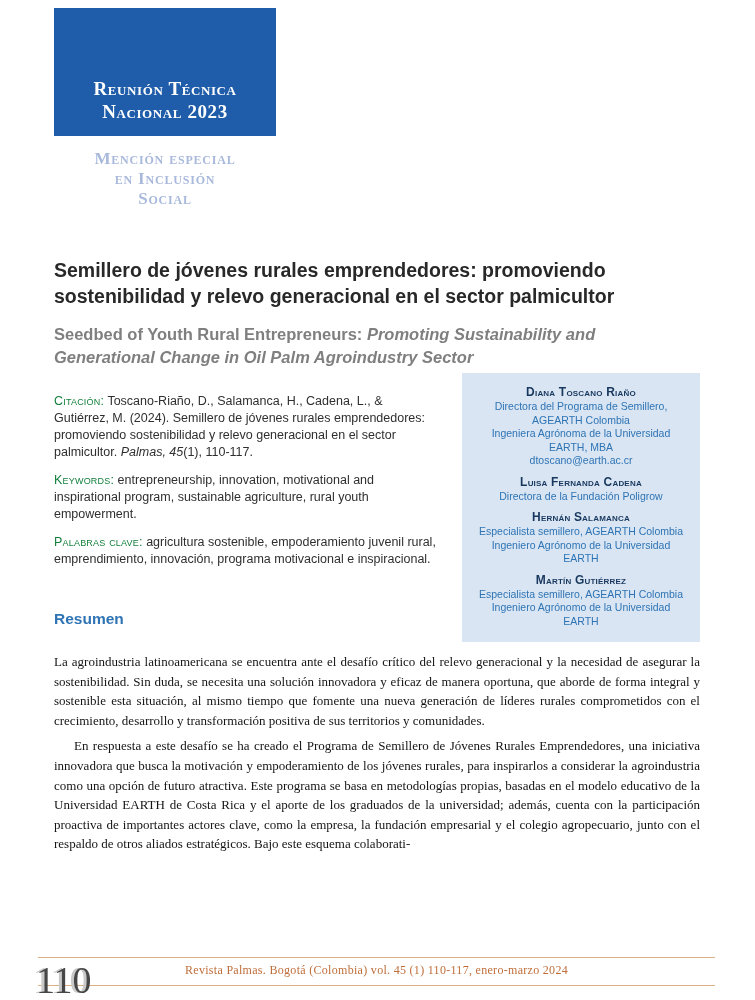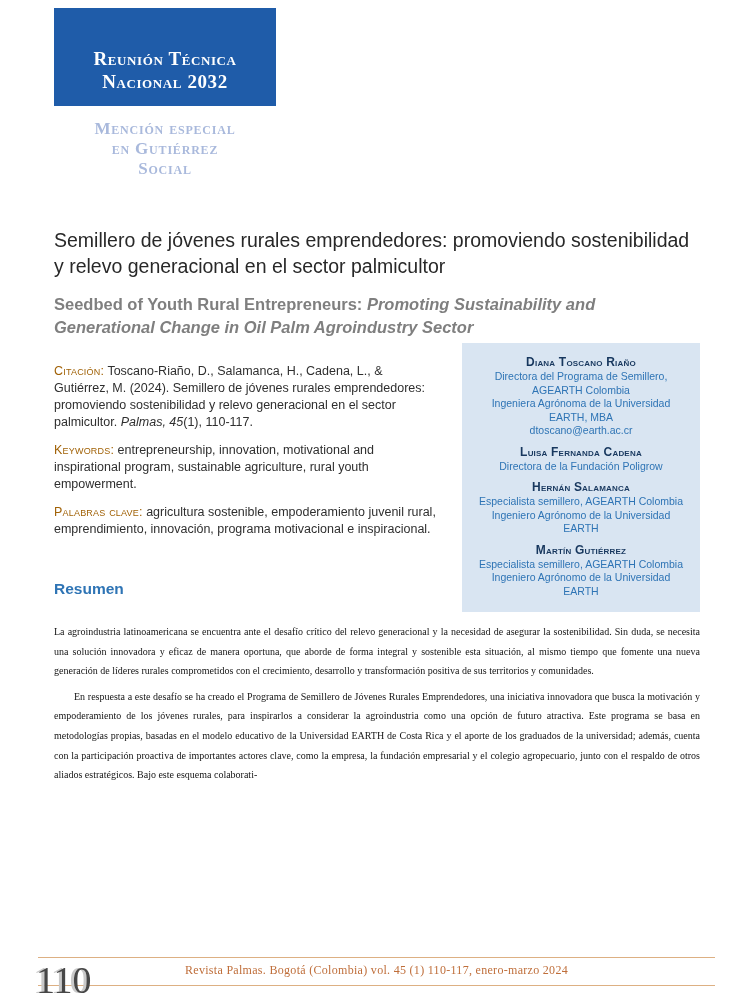--- a/index.html
+++ b/index.html
@@ -9,21 +9,21 @@
     height: 1000px;
     background: #ffffff;
     overflow: hidden;
     font-family: "Liberation Sans", sans-serif;
   }
   .content { padding: 0 55px 0 54px; }
 
   
   .banner-box {
     width: 222px;
-    height: 98px;
+    height: 128px;
     margin-top: 8px;
     background: var(--banner-blue, #1f5ca9);
     display: flex;
     flex-direction: column;
     justify-content: flex-end;
     align-items: center;
     padding-bottom: 13px;
     box-sizing: border-box;
     text-align: center;
   }
@@ -48,21 +48,21 @@
     font-size: 17px;
     line-height: 20px;
     letter-spacing: 0.8px;
     color: var(--mention-blue, #a9b9dc);
   }
 
   
   h1.title-es {
     margin: 48px 0 0 0;
     font-family: "Liberation Sans", sans-serif;
-    font-weight: 400;
+    font-weight: 700;
     font-size: 19.5px;
     line-height: 26px;
     color: #282828;
   }
   h2.title-en {
     margin: 14px 0 0 0;
     font-family: "Liberation Sans", sans-serif;
     font-weight: 700;
     font-size: 16.5px;
     line-height: 23px;
@@ -74,21 +74,21 @@
   .meta-row { display: flex; margin-top: 24px; gap: 22px; }
   .meta-col { flex: 1 1 auto; min-width: 0; }
   .meta-p {
     margin: 0 0 11px 0;
     font-size: 12.5px;
     line-height: 17px;
     color: #2f2f2f;
   }
   .meta-label {
     font-variant: small-caps;
-    color: #a16207;
+    color: #15803d;
     letter-spacing: 0.2px;
   }
   .cit-italic { font-style: italic; }
 
   h3.resumen {
     margin: 42px 0 0 0;
     font-family: "Liberation Sans", sans-serif;
     font-weight: 700;
     font-size: 15.5px;
     color: var(--heading-blue, #2e74b5);
@@ -119,21 +119,21 @@
     font-size: 10.5px;
     line-height: 13.5px;
     color: var(--author-text, #2e74b5);
   }
 
   
   .body-text { margin-top: 10px; }
   .body-text p {
     margin: 0;
     font-family: "Liberation Serif", serif;
-    font-size: 10px;
+    font-size: 13px;
     line-height: 19.6px;
     text-align: justify;
     color: #141414;
   }
   .body-text p + p { margin-top: 6px; text-indent: 20px; }
 
   
   .footer-band {
     position: absolute;
     left: 38px;
@@ -163,26 +163,26 @@
   }
 </style>
 </head>
 <body>
 
 <div class="page">
   <div class="content">
 
     <div class="banner-box">
       <div class="banner-line">Reunión Técnica</div>
-      <div class="banner-line">Nacional 2032</div>
+      <div class="banner-line">Nacional 2023</div>
     </div>
 
     <div class="mention">
       <div class="mention-line">Mención especial</div>
-      <div class="mention-line">en Gutiérrez</div>
+      <div class="mention-line">en Inclusión</div>
       <div class="mention-line">Social</div>
     </div>
 
     <h1 class="title-es">Semillero de jóvenes rurales emprendedores: promoviendo sostenibilidad y relevo generacional en el sector palmicultor</h1>
 
     <h2 class="title-en"><span>Seedbed of Youth Rural Entrepreneurs: </span><span class="it">Promoting Sustainability and Generational Change in Oil Palm Agroindustry Sector</span></h2>
 
     <div class="meta-row">
       <div class="meta-col">
         <p class="meta-p"><span class="meta-label">Citación:</span><span> Toscano-Riaño, D., Salamanca, H., Cadena, L., &amp; Gutiérrez, M. (2024). Semillero de jóvenes rurales emprendedores: promoviendo sostenibilidad y relevo generacional en el sector palmicultor. </span><span class="cit-italic">Palmas, 45</span><span>(1), 110-117.</span></p>

